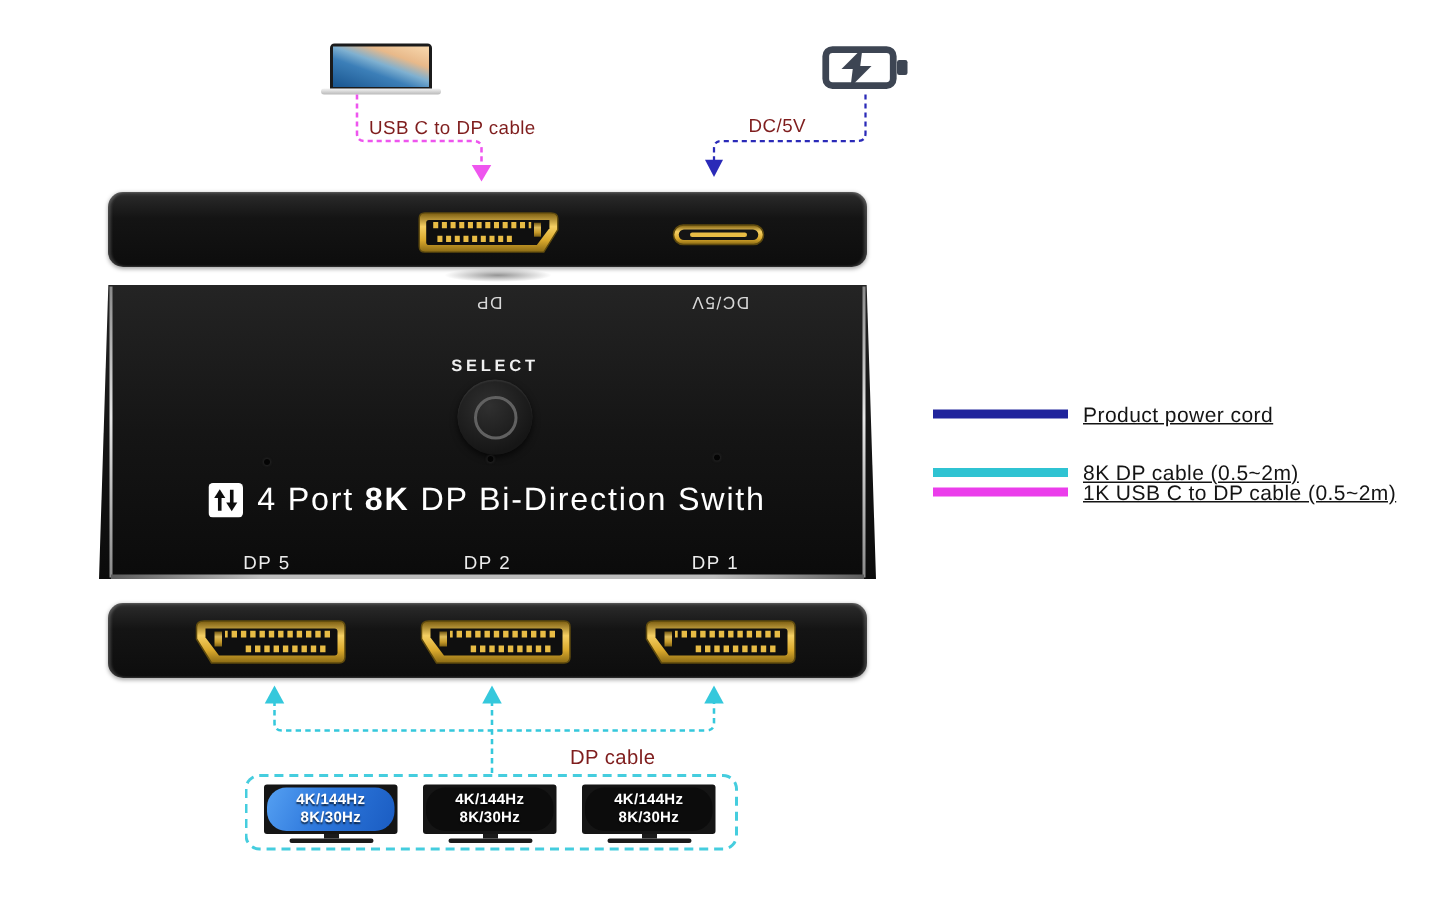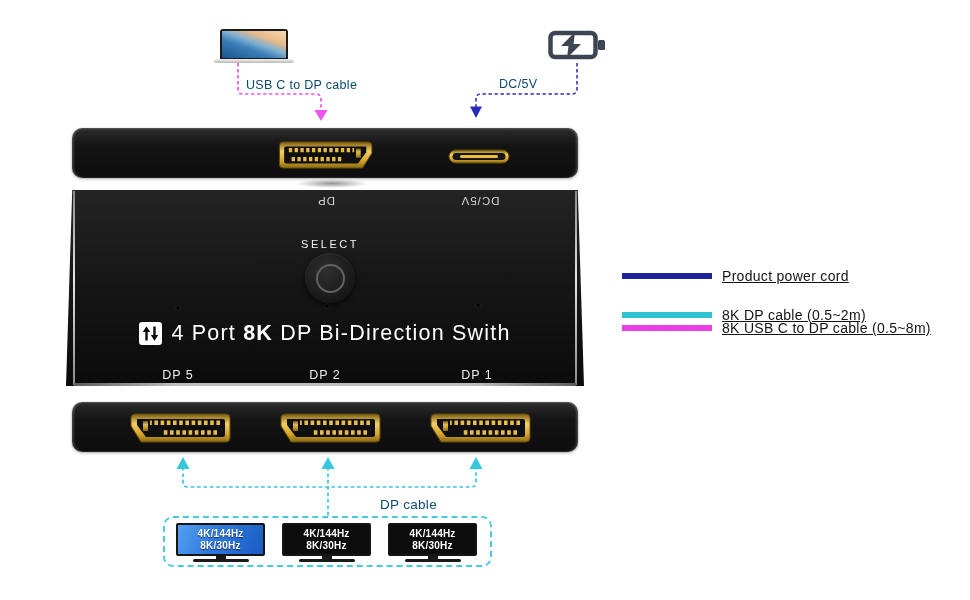--- a/index.html
+++ b/index.html
@@ -10,21 +10,21 @@
   
   .laptop{left:214px;top:29px;width:80px;height:36px;}
   .laptop-screen{position:absolute;left:6px;top:0;width:68px;height:31px;background:#1b1b1b;
     border-radius:3px 3px 0 0;padding:2px;box-sizing:border-box;}
   .laptop-screen-inner{width:100%;height:100%;
     background:linear-gradient(200deg,#f5d3a8 5%,#e8b98a 28%,#7fb0d0 46%,#3c7fb8 62%,#1d5a94 95%);}
   .laptop-base{position:absolute;left:0;top:30px;width:80px;height:4px;border-radius:2px;
     background:linear-gradient(180deg,#f4f4f4,#b9b9b9);}
 
   
-  .lbl{position:absolute;color:#0c4a6e;font-size:12.5px;letter-spacing:.3px;white-space:nowrap;}
+  .lbl{position:absolute;color:#7f1d1d;font-size:12.5px;letter-spacing:.3px;white-space:nowrap;}
   .usbc-lbl{left:246px;top:78px;}
   .dc-lbl{left:499px;top:77px;}
   .dpcable-lbl{left:339px;top:497px;font-size:13.5px;margin-left:41px;}
 
   
   .overlay{left:0;top:0;width:970px;height:600px;pointer-events:none;}
 
   
   .panel{position:absolute;left:72px;width:506px;height:50px;border-radius:10px;
     background:linear-gradient(180deg,#2c2c2c 0%,#141414 35%,#0d0d0d 100%);
@@ -43,21 +43,21 @@
     background:linear-gradient(180deg,#8a8a8a,#e6e6e6 45%,#8a8a8a);}
   .edge-r{position:absolute;right:7px;top:1px;bottom:1px;width:2px;
     background:linear-gradient(180deg,#8a8a8a,#e6e6e6 45%,#8a8a8a);}
   .edge-b{position:absolute;left:8px;right:8px;bottom:0;height:3px;
     background:linear-gradient(90deg,#5c5c5c,#bdbdbd 20%,#bdbdbd 80%,#5c5c5c);}
   .flip{position:absolute;transform:rotate(180deg);color:#d8d8d8;font-size:11.5px;
     letter-spacing:1px;text-align:center;}
   .dp-flip{left:240px;top:5px;width:40px;}
   .dc-flip{left:384px;top:5px;width:60px;}
   .select-label{position:absolute;left:214px;top:48px;width:100px;text-align:center;
-    color:#f0f0f0;font-size:11px;letter-spacing:2.5px;}
+    color:#f0f0f0;font-size:11px;letter-spacing:2.5px;font-weight:bold;}
   .select-btn{position:absolute;left:239px;top:63px;width:50px;height:50px;border-radius:50%;
     background:radial-gradient(circle at 42% 35%,#303030,#161616 72%);
     box-shadow:0 2px 5px rgba(0,0,0,.7),inset 0 1px 1px rgba(255,255,255,.08);}
   .select-ring{position:absolute;left:50%;top:50%;width:25px;height:25px;margin:-14.5px 0 0 -14.5px;
     border:2.5px solid #616161;border-radius:50%;}
   .led{position:absolute;width:4px;height:4px;border-radius:50%;background:#040404;
     box-shadow:0 0 2px #3a3a3a;}
   .led1{left:110px;top:116px;} .led2{left:259px;top:114px;} .led3{left:410px;top:113px;}
   .title-row{position:absolute;left:0;right:0;top:131px;display:flex;justify-content:center;
     align-items:center;gap:9px;}
@@ -71,21 +71,21 @@
   .conn{position:absolute;}
 
   
   .monitors-box{left:163px;top:516px;width:329px;height:51px;border:2px dashed #45cdde;
     border-radius:10px;box-sizing:border-box;}
   .monitor{position:absolute;top:523px;width:89px;}
   .m1{left:176px;} .m2{left:282px;} .m3{left:388px;}
   .bezel{background:#151515;border-radius:2px;padding:2px;box-sizing:border-box;height:33px;}
   .mscreen{width:100%;height:100%;display:flex;flex-direction:column;align-items:center;
     justify-content:center;color:#fff;font-weight:bold;font-size:10px;line-height:1.15;
-    text-shadow:0 1px 1px rgba(0,0,0,.65);letter-spacing:.2px;}
+    text-shadow:0 1px 1px rgba(0,0,0,.65);letter-spacing:.2px;border-radius:13px;}
   .mscreen.active{background:linear-gradient(115deg,#55a0f2 0%,#2e78dc 45%,#1a5cc2 100%);}
   .mscreen.inactive{background:#0c0c0c;}
   .mfoot{width:10px;height:3px;background:#1a1a1a;margin:0 auto;}
   .mbase{width:56px;height:3px;background:#1a1a1a;border-radius:1.5px;margin:0 auto;}
 
   
   .legend-row{position:absolute;left:622px;height:18px;display:flex;align-items:center;gap:10px;}
   .lr1{top:267px;} .lr2{top:306px;} .lr3{top:319px;}
   .legend-line{width:90px;height:6px;flex:0 0 auto;}
   .lg-navy{background:#20249c;} .lg-cyan{background:#2fc3d2;} .lg-magenta{background:#eb3deb;}
@@ -241,16 +241,16 @@
   <div class="legend-row lr1">
     <span class="legend-line lg-navy"></span>
     <span class="legend-text">Product power cord</span>
   </div>
   <div class="legend-row lr2">
     <span class="legend-line lg-cyan"></span>
     <span class="legend-text">8K DP cable (0.5~2m)</span>
   </div>
   <div class="legend-row lr3">
     <span class="legend-line lg-magenta"></span>
-    <span class="legend-text">8K USB C to DP cable (0.5~8m)</span>
+    <span class="legend-text">1K USB C to DP cable (0.5~2m)</span>
   </div>
 
 </div>
 
 </body></html>

